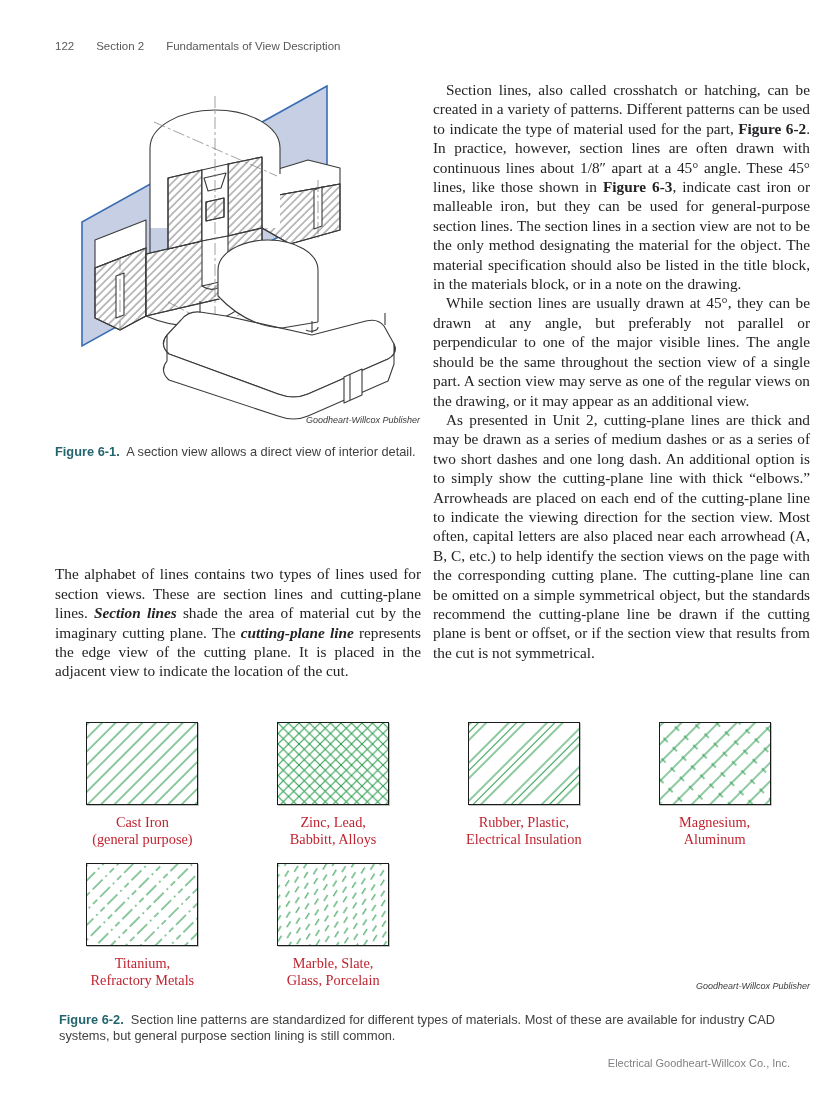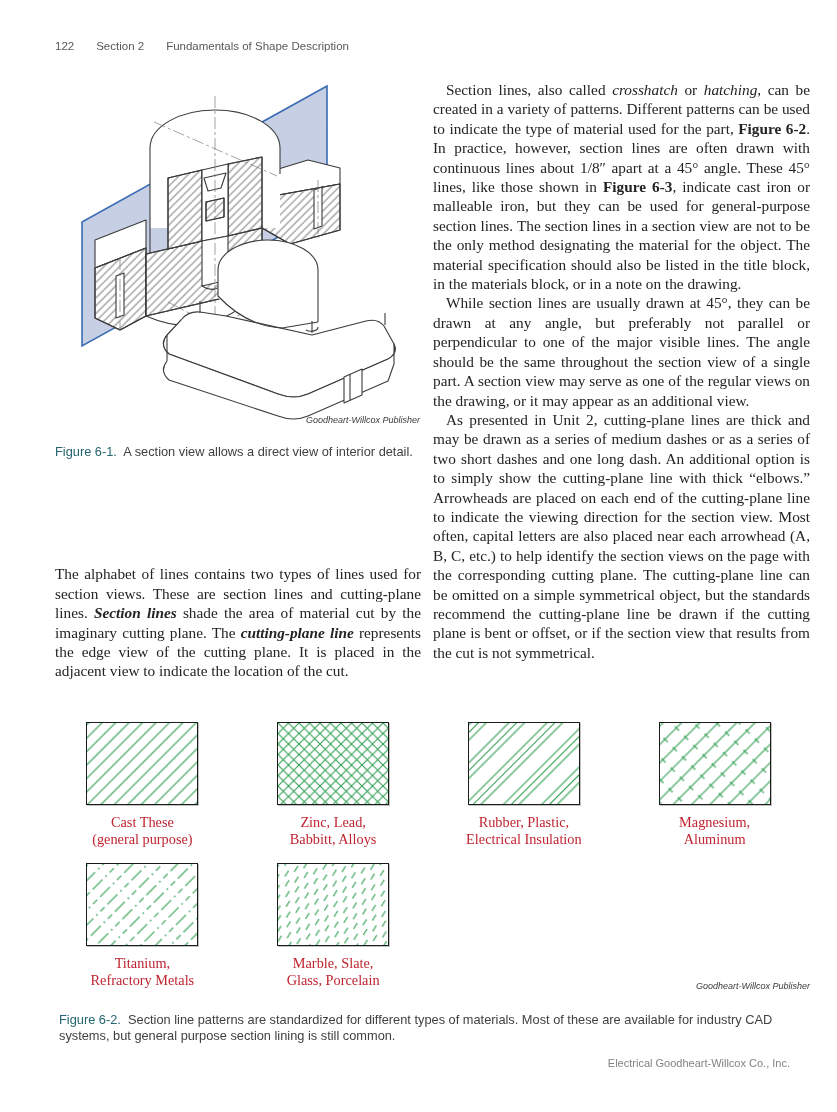--- a/index.html
+++ b/index.html
@@ -17,33 +17,33 @@
   .fig1-svg{position:absolute;top:78px;left:50px;}
   .credit{
     font-family:"Liberation Sans",sans-serif;font-style:italic;
     font-size:9px;color:#3a3a3a;text-align:right;
   }
   .credit1{position:absolute;top:415px;left:50px;width:370px;}
   .caption{
     font-family:"Liberation Sans",sans-serif;font-size:12.8px;line-height:16.5px;color:#414042;
   }
   .caption1{position:absolute;top:431px;left:55px;width:366px;}
-  .figlabel{font-weight:normal;color:#23656e;text-align:center;}
+  .figlabel{font-weight:bold;color:#23656e;text-align:center;}
   .headline{
     position:absolute;top:486px;left:55px;width:366px;
     font-family:"DejaVu Serif",serif;font-weight:bold;
     font-size:23px;line-height:28px;color:#1d4f7d;letter-spacing:0.2px;
   }
   .bodytext{
     font-size:15.3px;line-height:19.4px;text-align:justify;color:#232326;
   }
   .left-body{position:absolute;top:549px;left:55px;width:366px;}
   .right-col{position:absolute;top:80px;left:433px;width:377px;}
   .right-col p{margin:0;text-indent:13px;}
-  .ri{font-style:italic;}
+  .ri{}
   .rb{font-weight:bold;margin-top:12px;}
   .rbi{font-weight:bold;font-style:italic;}
   
   .matgrid{
     position:absolute;top:722px;left:47px;width:763px;
     display:grid;grid-template-columns:repeat(4,1fr);grid-row-gap:16px;
     justify-items:center;
   }
   .matcell{display:flex;flex-direction:column;align-items:center;}
   .swatch{
@@ -100,21 +100,21 @@
       </pattern>
       <pattern id="p-fh" patternUnits="userSpaceOnUse" width="5.5" height="8" patternTransform="rotate(45)">
         <line x1="1" y1="-1" x2="1" y2="9" stroke="#4a4a4a" stroke-width="0.75"></line>
       </pattern>
     </defs>
   </svg>
 
   <div class="runhead">
     <span>122</span>
     <span>Section 2</span>
-    <span>Fundamentals of Shape Description</span>
+    <span>Fundamentals of View Description</span>
   </div>
 
   <svg class="fig1-svg" width="370" height="344" viewBox="0 0 370 344">
 
     <polygon points="277,8 32,144 32,268 277,132" fill="#b9c3df" fill-opacity="0.8" stroke="#3a6db3" stroke-width="1.6"></polygon>
 
     <g stroke="#3b3b3b" stroke-width="1.1" fill="none" stroke-linejoin="round">
 
       <path d="M45,162 L96,142 L96,170 L45,190 Z" fill="#fff"></path>
       <path d="M45,190 L96,170 L96,238 L70,252 L45,240 Z" fill="#fff"></path>
@@ -188,21 +188,21 @@
   </div>
 
   <div class="matgrid">
 
     <div class="matcell">
       <svg class="swatch" viewBox="0 0 110 81">
         <rect width="110" height="81" fill="#fff"></rect>
           <rect width="110" height="81" fill="url(#p-cast)"></rect>
       </svg>
       <div class="matlabel">
-        <div>Cast These</div>
+        <div>Cast Iron</div>
         <div>(general purpose)</div>
       </div>
     </div>
 
 
 
     <div class="matcell">
       <svg class="swatch" viewBox="0 0 110 81">
         <rect width="110" height="81" fill="#fff"></rect>
           <rect width="110" height="81" fill="url(#p-zinc)"></rect>

